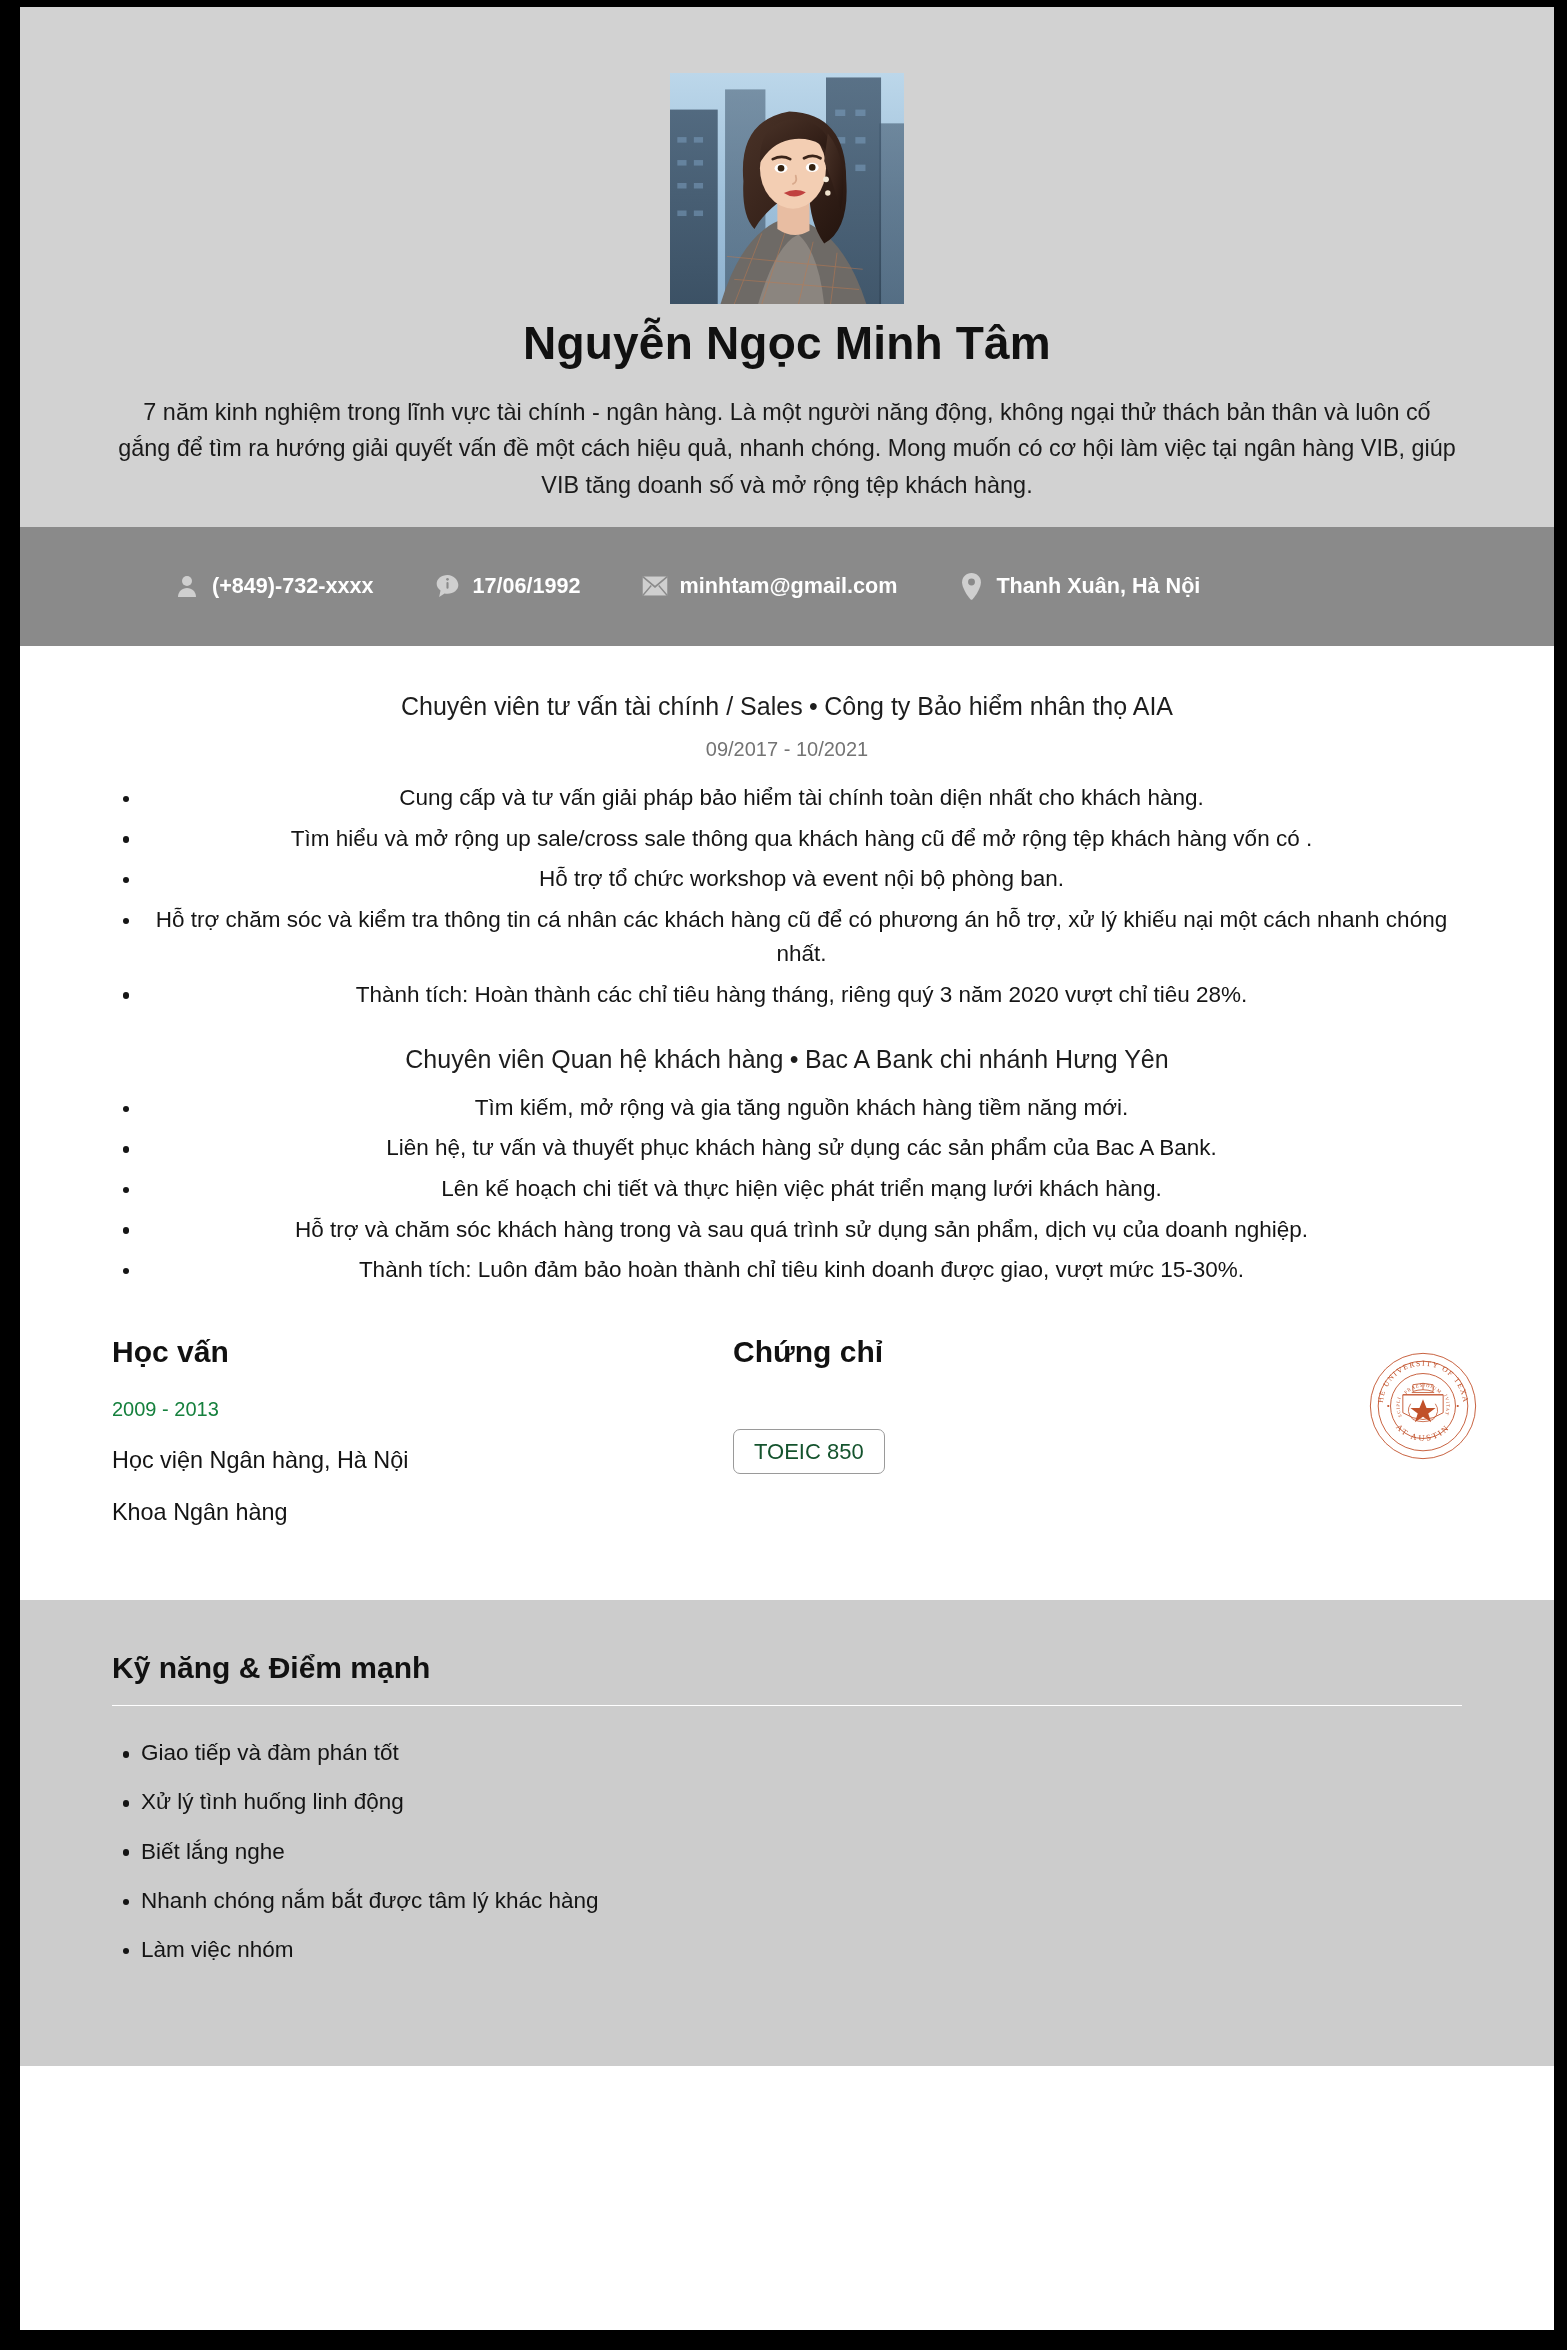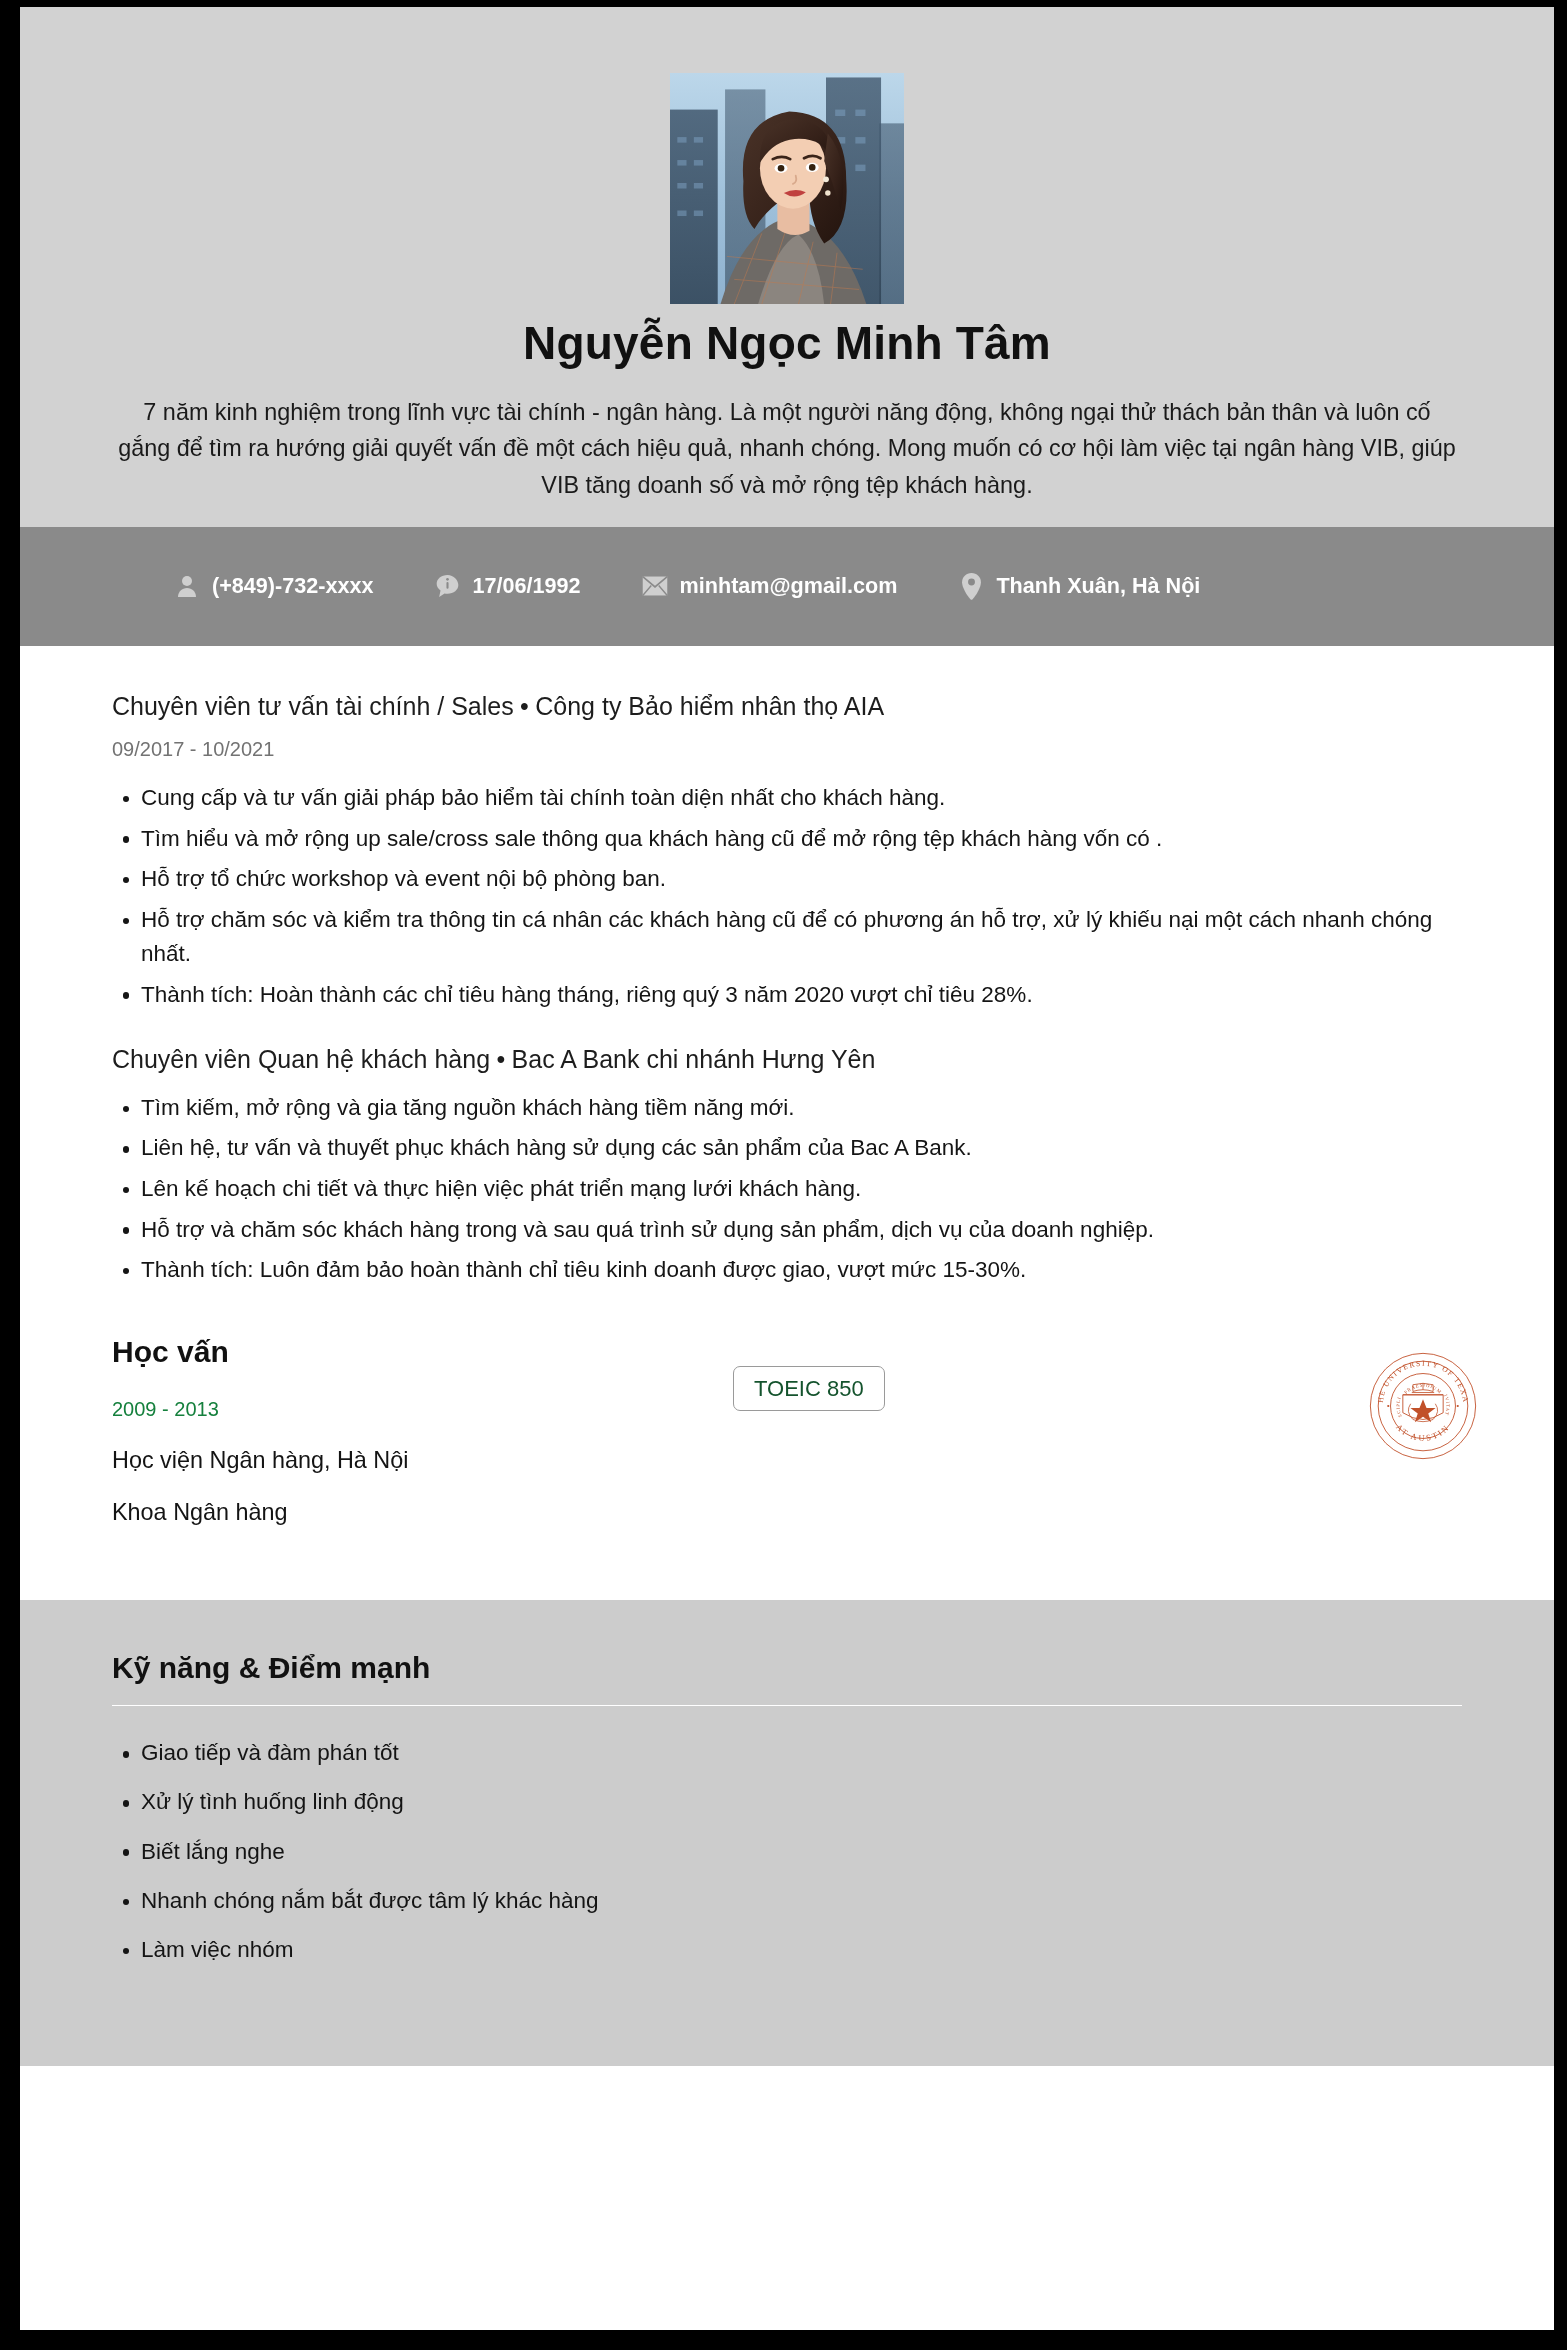--- a/index.html
+++ b/index.html
@@ -89,21 +89,21 @@
     padding: 44px 92px 0 92px;
   }
 
   .section-title {
     font-size: 30px;
     font-weight: bold;
     color: #111111;
     margin-bottom: 29px;
   }
 
-  .job { margin-bottom: 13px; }
+  .job { margin-bottom: 13px; text-align: center; }
 
   .job-head {
     font-size: 25px;
     color: #1d1d1d;
     margin-bottom: 15.6px;
     line-height: 1.3;
   }
   .job-head .dot { margin: 0 6.4px; }
 
   .job-date {
@@ -385,20 +385,21 @@
     <div class="two-col">
 
       <div class="col-edu">
         <div class="section-title">Học vấn</div>
         <div class="edu-date">2009 - 2013</div>
         <div class="edu-line">Học viện Ngân hàng, Hà Nội</div>
         <div class="edu-line">Khoa Ngân hàng</div>
       </div>
 
       <div class="col-cert">
+        <div class="section-title">Chứng chỉ</div>
         <div class="cert-badge">TOEIC 850</div>
 
         <div class="ut-seal">
           <svg viewBox="0 0 200 200" aria-hidden="true">
             <defs>
               <path id="arcTop" d="M28,100 A72,72 0 0,1 172,100"></path>
               <path id="arcBot" d="M38,100 A62,62 0 0,0 162,100"></path>
               <path id="arcL" d="M62,118 A42,42 0 0,1 62,82"></path>
               <path id="arcR" d="M138,82 A42,42 0 0,1 138,118"></path>
               <path id="arcMotto" d="M64,88 A40,40 0 0,1 136,88"></path>

